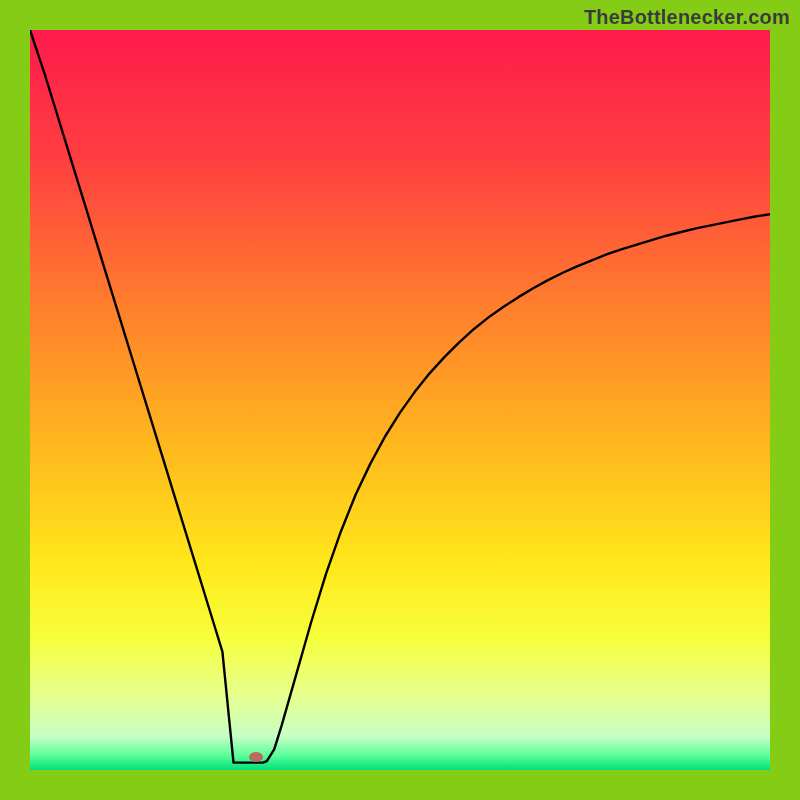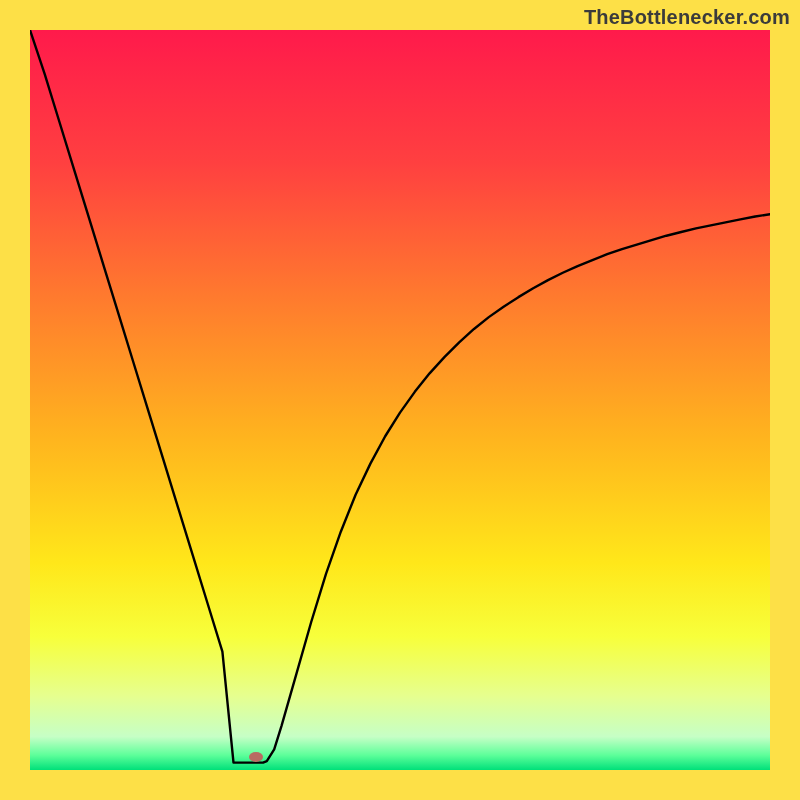--- a/index.html
+++ b/index.html
@@ -10,21 +10,21 @@
     background: #000;
     overflow: hidden;
     font-family: Arial, Helvetica, sans-serif;
   }
   .frame {
     position: absolute;
     left: 0;
     top: 0;
     width: 800px;
     height: 800px;
-    background: #fde047;
+    background: #84cc16;
   }
   .plot-area {
     position: absolute;
     left: 30px;
     top: 30px;
     width: 740px;
     height: 740px;
     overflow: hidden;
   }
   .gradient-bg {

